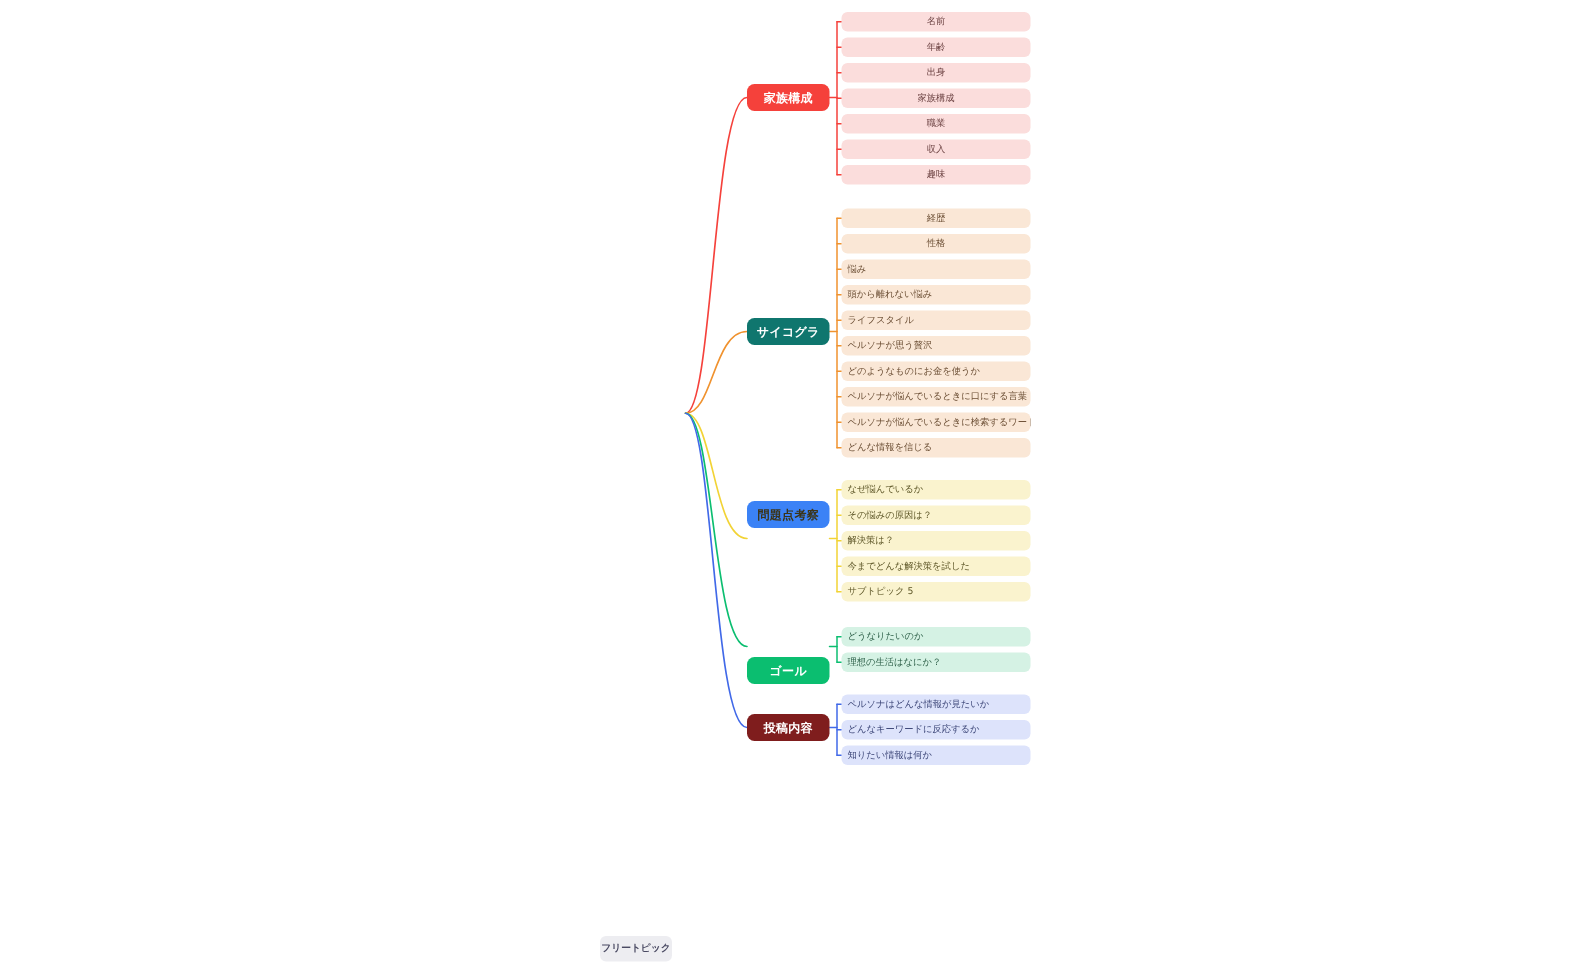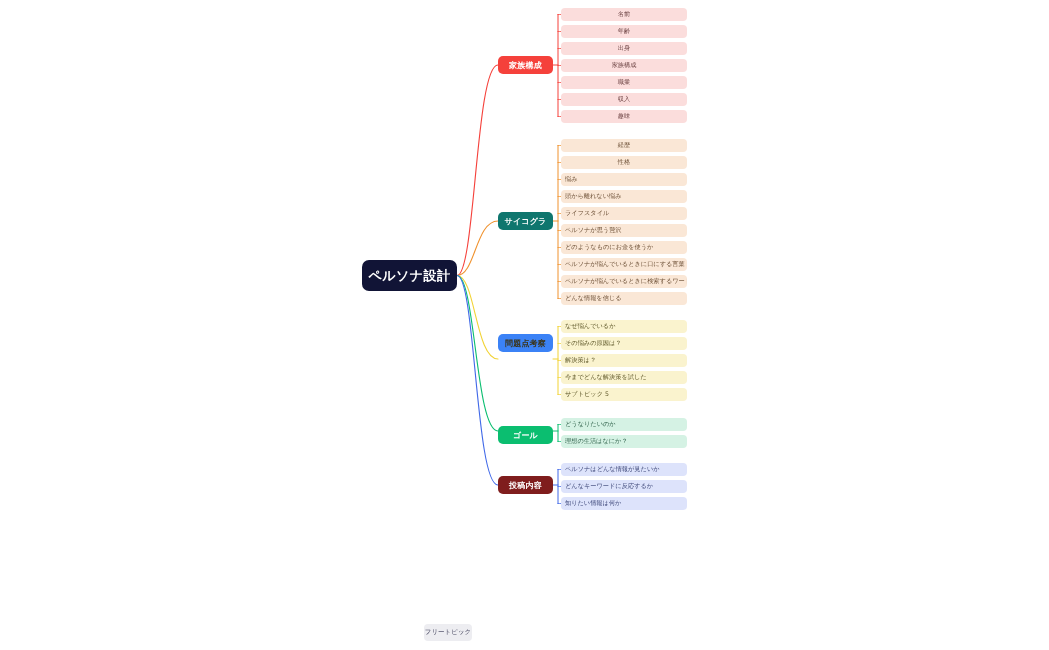--- a/index.html
+++ b/index.html
@@ -61,21 +61,21 @@
     display: flex;
     align-items: center;
     justify-content: center;
     box-sizing: border-box;
     letter-spacing: 0.2px;
     white-space: nowrap;
   }
   .branch-demo  { top: 56px;  background: #F5413B; color: #ffffff; }
   .branch-psy   { top: 212px; background: #0f766e; color: #ffffff; }
   .branch-prob  { top: 334px; background: #3b82f6; color: #3b3418; }
-  .branch-goal  { top: 426px; background: #0BBE70; color: #ffffff; }
+  .branch-goal  { top: 438px; background: #0BBE70; color: #ffffff; }
   .branch-post  { top: 476px; background: #7f1d1d; color: #ffffff; }
 
   
   .leaf-node {
     position: absolute;
     left: 561px;
     width: 126px;
     height: 13px;
     border-radius: 4px;
     font-size: 6.2px;
@@ -91,33 +91,34 @@
 
   .leaf-demo { background: #FBDDDC; color: #6a4040; }
   .leaf-psy  { background: #FAE7D6; color: #6b4e34; }
   .leaf-prob { background: #FAF3CE; color: #5c5526; }
   .leaf-goal { background: #D5F2E4; color: #2e6049; }
   .leaf-post { background: #DDE3FB; color: #3b4577; }
 
   
   .float-node {
     position: absolute;
-    left: 424px;
+    left: 400px;
     top: 624px;
     width: 48px;
     height: 17px;
     border-radius: 4px;
     background: #EDEDF1;
     color: #4a4a63;
     font-size: 6.5px;
     display: flex;
     align-items: center;
     justify-content: center;
     box-sizing: border-box;
     white-space: nowrap;
+    font-weight: bold;
   }
 </style>
 </head>
 <body>
 
 <div id="canvas">
 
   <svg id="edges" viewBox="0 0 1049 650" width="1049" height="650" xmlns="http://www.w3.org/2000/svg">
       <path d="M 457 275.5 C 475.45 275.5, 475.45 65, 498 65" stroke="#F5413B" stroke-width="1.1" fill="none" stroke-linecap="round"></path>
       <path d="M 553 65 L 558 65" stroke="#F5413B" stroke-width="1" fill="none" stroke-linecap="round"></path>
@@ -156,21 +157,20 @@
       <path d="M 558 424.5 C 561 424.5, 558 424.5, 561 424.5" stroke="#0BBE70" stroke-width="1" fill="none" stroke-linecap="round"></path>
       <path d="M 558 441.5 C 561 441.5, 558 441.5, 561 441.5" stroke="#0BBE70" stroke-width="1" fill="none" stroke-linecap="round"></path>
       <path d="M 457 275.5 C 475.45 275.5, 475.45 485, 498 485" stroke="#4169E8" stroke-width="1.1" fill="none" stroke-linecap="round"></path>
       <path d="M 553 485 L 558 485" stroke="#4169E8" stroke-width="1" fill="none" stroke-linecap="round"></path>
       <path d="M 558 469.5 L 558 503.5" stroke="#4169E8" stroke-width="1" fill="none" stroke-linecap="round"></path>
       <path d="M 558 469.5 C 561 469.5, 558 469.5, 561 469.5" stroke="#4169E8" stroke-width="1" fill="none" stroke-linecap="round"></path>
       <path d="M 558 486.5 C 561 486.5, 558 486.5, 561 486.5" stroke="#4169E8" stroke-width="1" fill="none" stroke-linecap="round"></path>
       <path d="M 558 503.5 C 561 503.5, 558 503.5, 561 503.5" stroke="#4169E8" stroke-width="1" fill="none" stroke-linecap="round"></path>
     </svg>
 
-  <div class="root-node">ペルソナ設計</div>
 
   <div class="branch-node branch-demo">家族構成</div>
 
   <div class="leaf-node leaf-demo center" style="top:8px">名前</div>
   <div class="leaf-node leaf-demo center" style="top:25px">年齢</div>
   <div class="leaf-node leaf-demo center" style="top:42px">出身</div>
   <div class="leaf-node leaf-demo center" style="top:59px">家族構成</div>
   <div class="leaf-node leaf-demo center" style="top:76px">職業</div>
   <div class="leaf-node leaf-demo center" style="top:93px">収入</div>
   <div class="leaf-node leaf-demo center" style="top:110px">趣味</div>

